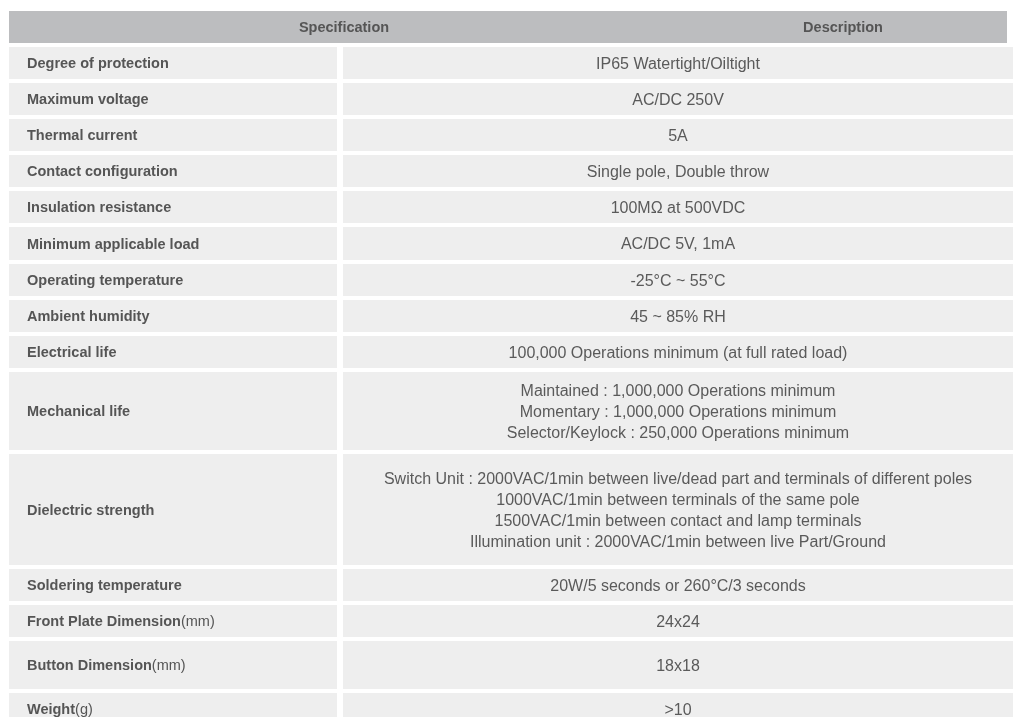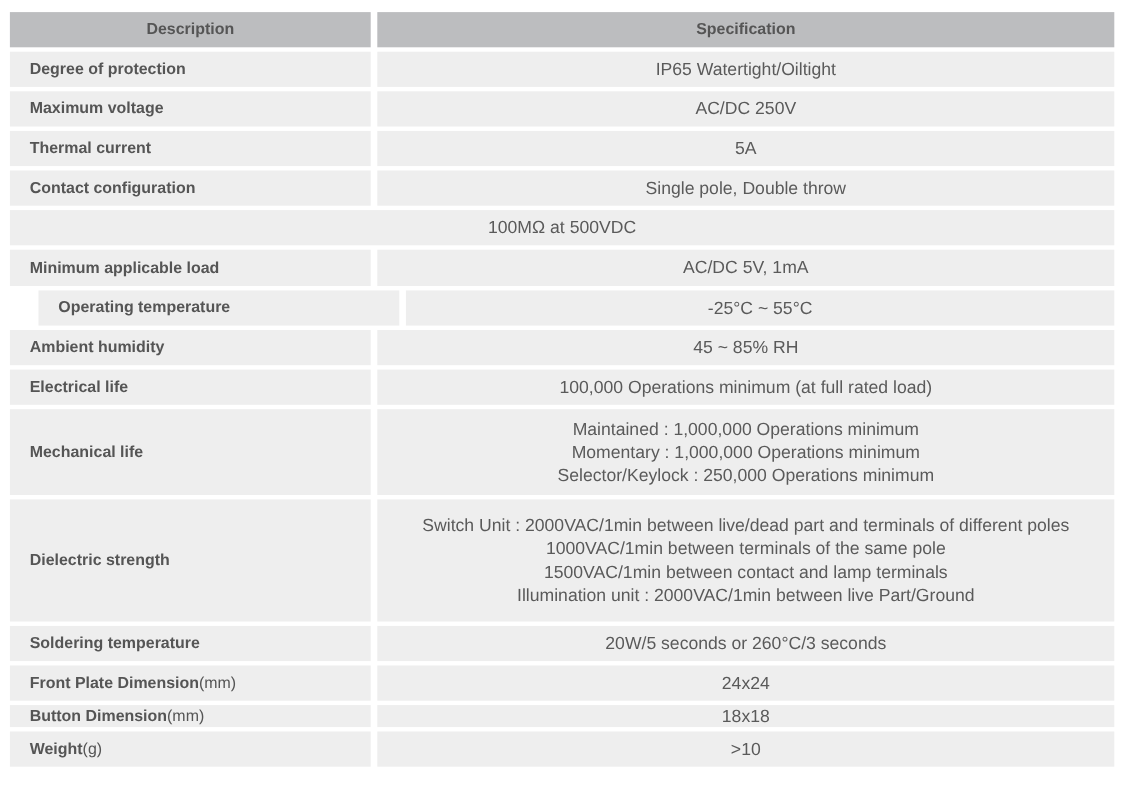--- a/index.html
+++ b/index.html
@@ -11,22 +11,22 @@
     .cell.desc { width: 328px; margin-right: 6px; font-weight: bold; font-size: 14.5px; color: #555555; padding-left: 18px; }
     .cell.spec { flex: 1; justify-content: center; text-align: center; font-size: 16px; color: #5a5a5a; flex-direction: column; line-height: 21px; }
     .row.header .cell { background: #bcbdbf; justify-content: center; padding-left: 0; font-weight: bold; color: #555555; font-size: 14.5px; }
     .unit { font-weight: normal; }
   </style>
 </head>
 <body>
 
 <div class="spec-table">
   <div class="row header" style="height:32px">
+    <div class="cell spec">Specification</div>
     <div class="cell desc">Description</div>
-    <div class="cell spec">Specification</div>
   </div>
   <div id="rows">
       <div class="row" style="height: 32px;">
         <div class="cell desc">
           <span>Degree of protection</span>
         </div>
         <div class="cell spec">
           <div>IP65 Watertight/Oiltight</div>
         </div>
       </div>
@@ -48,33 +48,36 @@
       </div>
       <div class="row" style="height: 32px;">
         <div class="cell desc">
           <span>Contact configuration</span>
         </div>
         <div class="cell spec">
           <div>Single pole, Double throw</div>
         </div>
       </div>
       <div class="row" style="height: 32px;">
+        <div class="cell desc">
+          <span>Insulation resistance</span>
+        </div>
         <div class="cell spec">
           <div>100MΩ at 500VDC</div>
         </div>
       </div>
       <div class="row" style="height: 33px;">
         <div class="cell desc">
           <span>Minimum applicable load</span>
         </div>
         <div class="cell spec">
           <div>AC/DC 5V, 1mA</div>
         </div>
       </div>
-      <div class="row" style="height: 32px; margin-left: 26px;">
+      <div class="row" style="height: 32px;">
         <div class="cell desc">
           <span>Operating temperature</span>
         </div>
         <div class="cell spec">
           <div>-25°C ~ 55°C</div>
         </div>
       </div>
       <div class="row" style="height: 32px;">
         <div class="cell desc">
           <span>Ambient humidity</span>
@@ -122,21 +125,21 @@
       </div>
       <div class="row" style="height: 32px;">
         <div class="cell desc">
           <span>Front Plate Dimension</span>
           <span class="unit">(mm)</span>
         </div>
         <div class="cell spec">
           <div>24x24</div>
         </div>
       </div>
-      <div class="row" style="height: 20px;">
+      <div class="row" style="height: 48px;">
         <div class="cell desc">
           <span>Button Dimension</span>
           <span class="unit">(mm)</span>
         </div>
         <div class="cell spec">
           <div>18x18</div>
         </div>
       </div>
       <div class="row" style="height: 32px;">
         <div class="cell desc">

